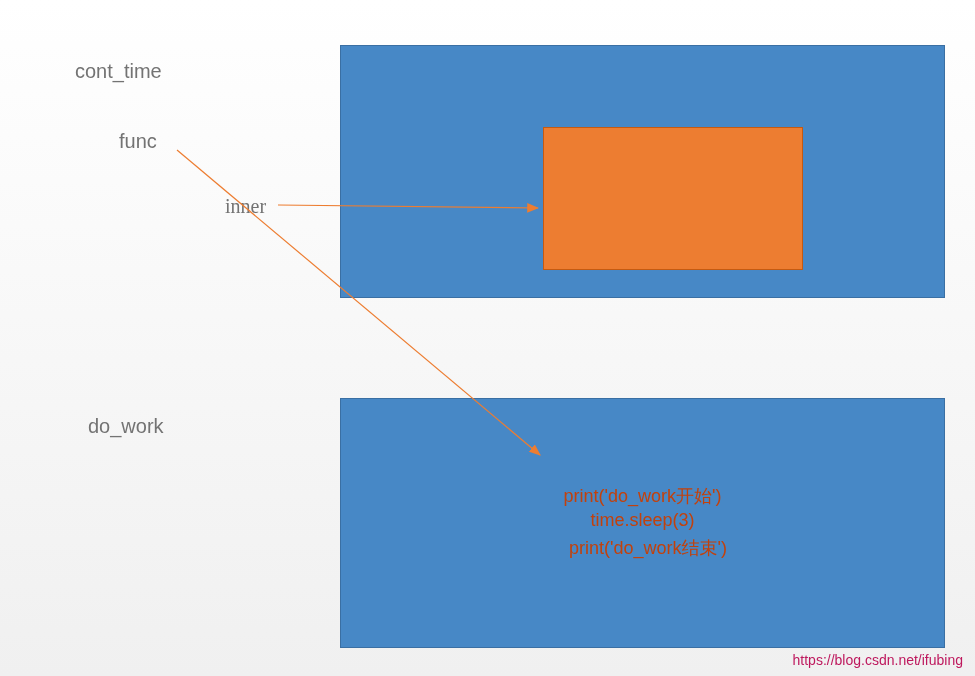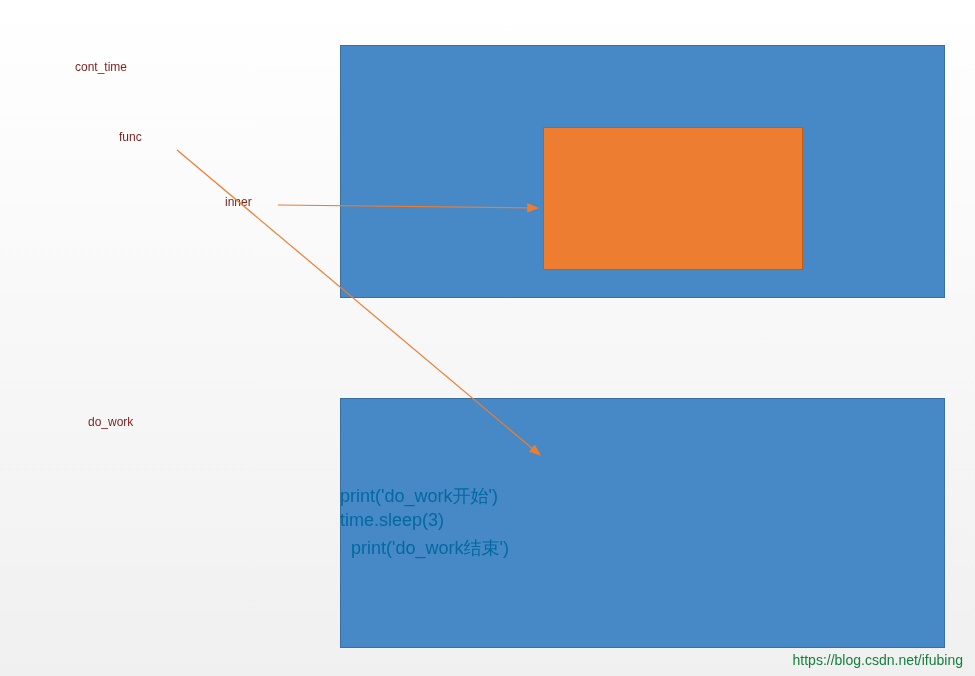--- a/index.html
+++ b/index.html
@@ -6,27 +6,27 @@
     body {
       width: 975px;
       height: 676px;
       background: linear-gradient(to bottom, #ffffff 0%, #f0f0f0 100%);
       position: relative;
       font-family: Arial, sans-serif;
       overflow: hidden;
     }
     .label {
       position: absolute;
-      color: #7f1d1d;
-      font-size: 12px;
+      color: #737373;
+      font-size: 20px;
       text-align: center;
     }
     .cont-time { top: 60px; left: 75px; }
     .func { top: 130px; left: 119px; }
-    .inner { top: 195px; left: 225px; }
+    .inner { top: 195px; left: 225px; font-family: Liberation Serif, serif; }
     .do-work { top: 415px; left: 88px; }
     
     .box-outer-top {
       position: absolute;
       top: 45px;
       left: 340px;
       width: 605px;
       height: 253px;
       background: #4788c6;
       border: 1px solid #3a6fa3;
@@ -44,33 +44,34 @@
       position: absolute;
       top: 398px;
       left: 340px;
       width: 605px;
       height: 250px;
       background: #4788c6;
       border: 1px solid #3a6fa3;
     }
     .code-text {
       position: absolute;
-      color: #0369a1;
+      color: #c2410c;
       font-size: 18px;
+      text-align: center;
       width: 100%;
     }
     .code1 { top: 484px; left: 340px; width: 605px; }
     .code2 { top: 510px; left: 340px; width: 605px; }
     .code3 { top: 536px; left: 340px; width: 605px; padding-left: 11px; }
     
     .watermark {
       position: absolute;
       bottom: 8px;
       right: 12px;
-      color: #15803d;
+      color: #be185d;
       font-size: 14px;
     }
     
     svg.arrows {
       position: absolute;
       top: 0;
       left: 0;
       width: 975px;
       height: 676px;
       pointer-events: none;

